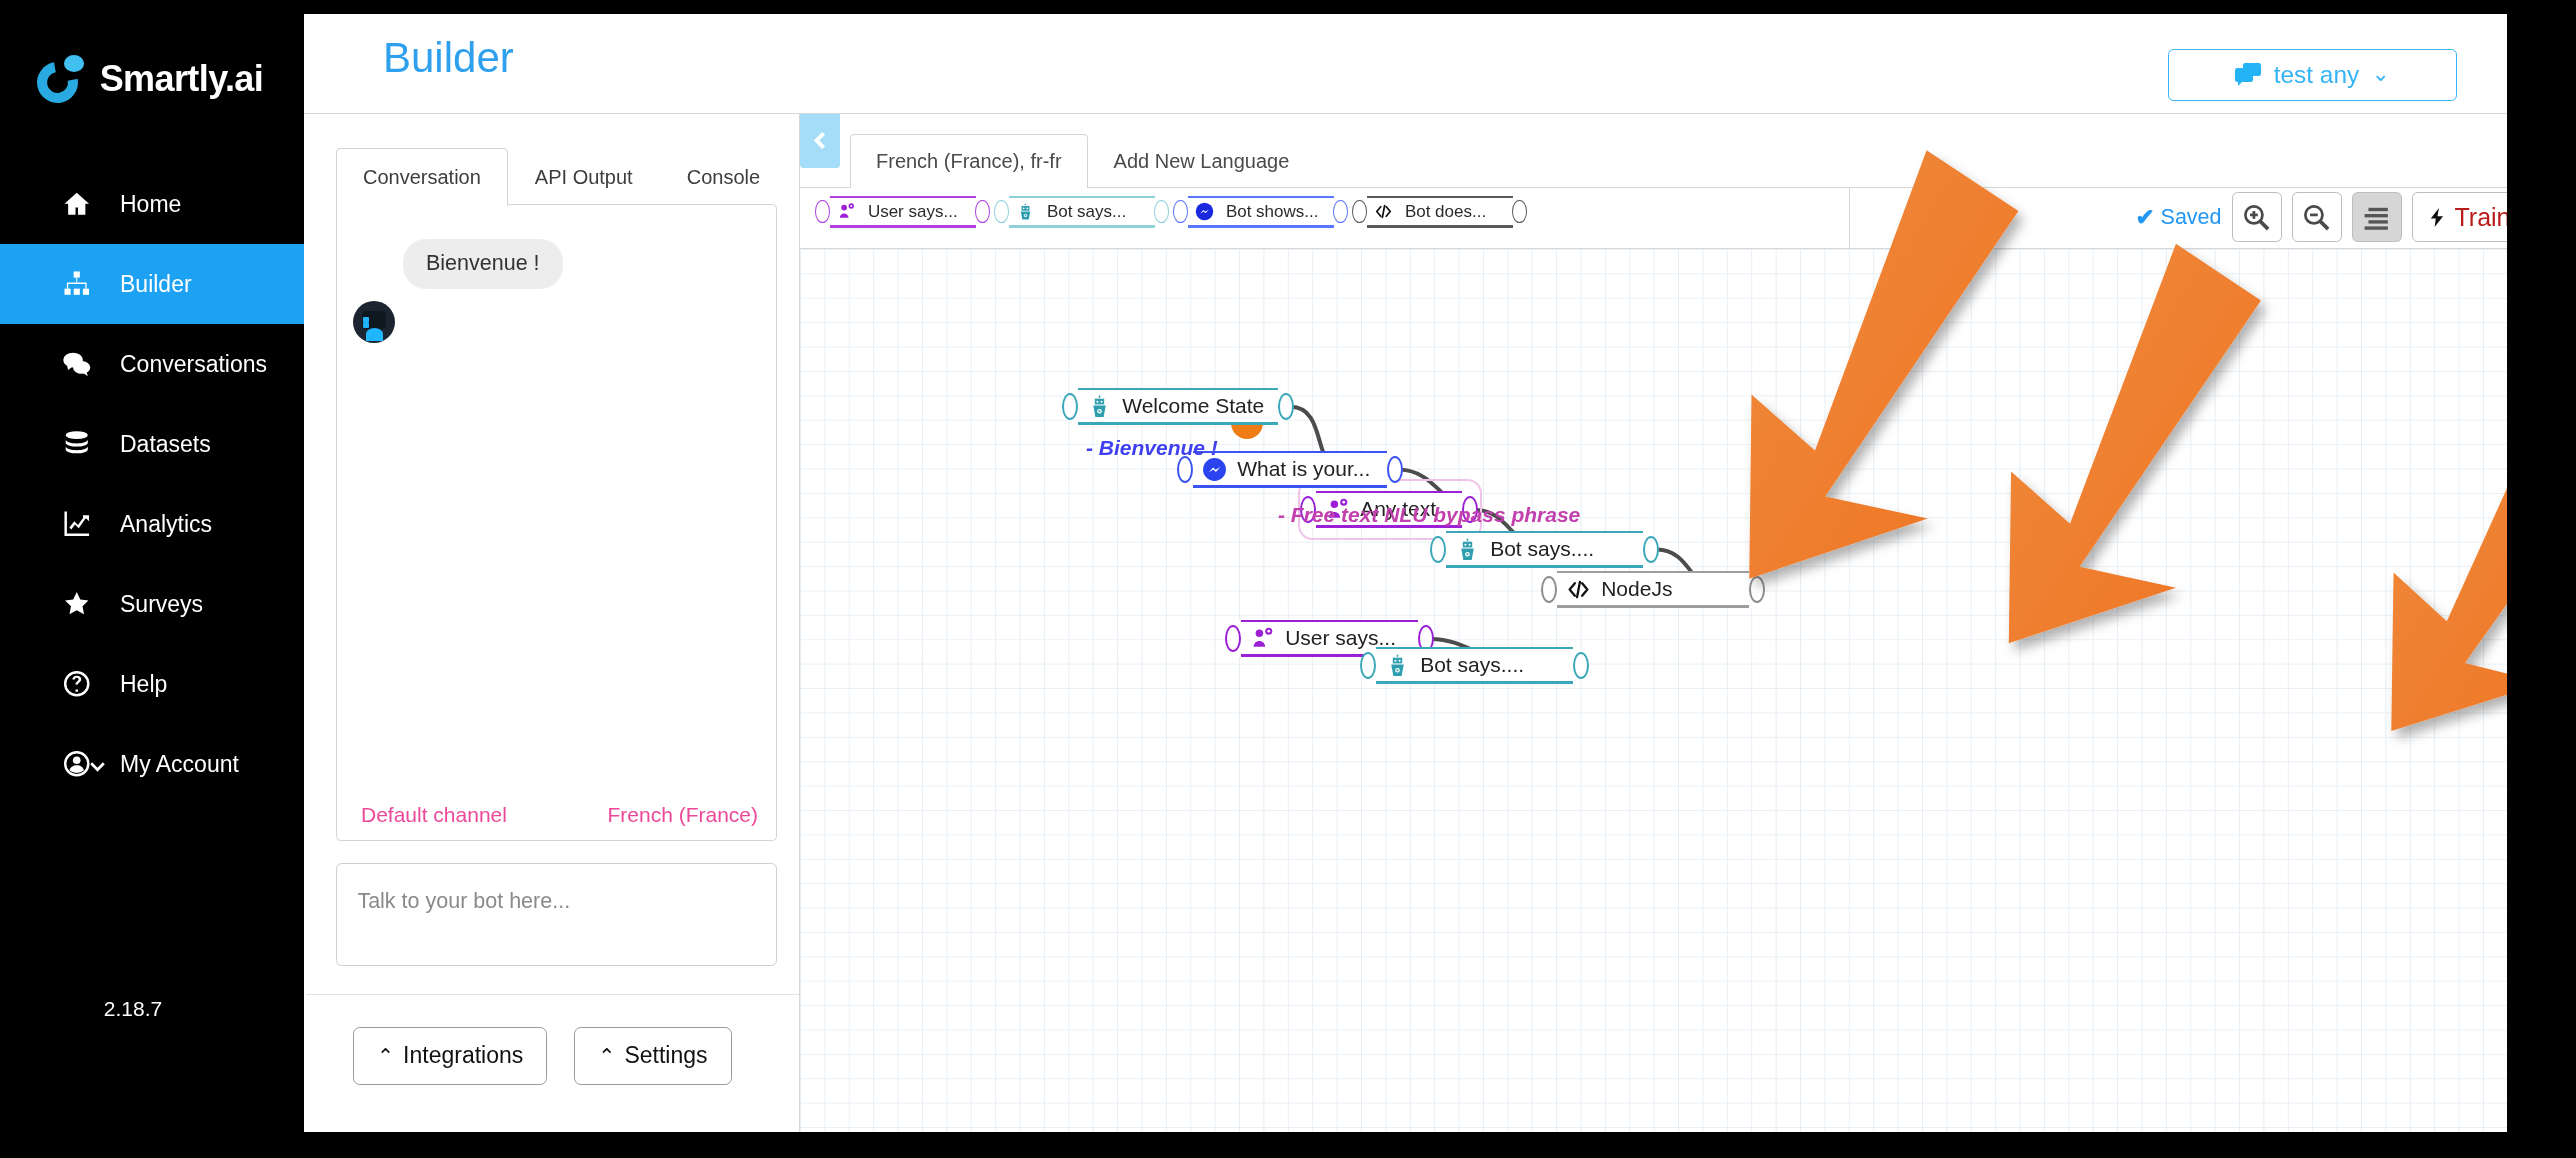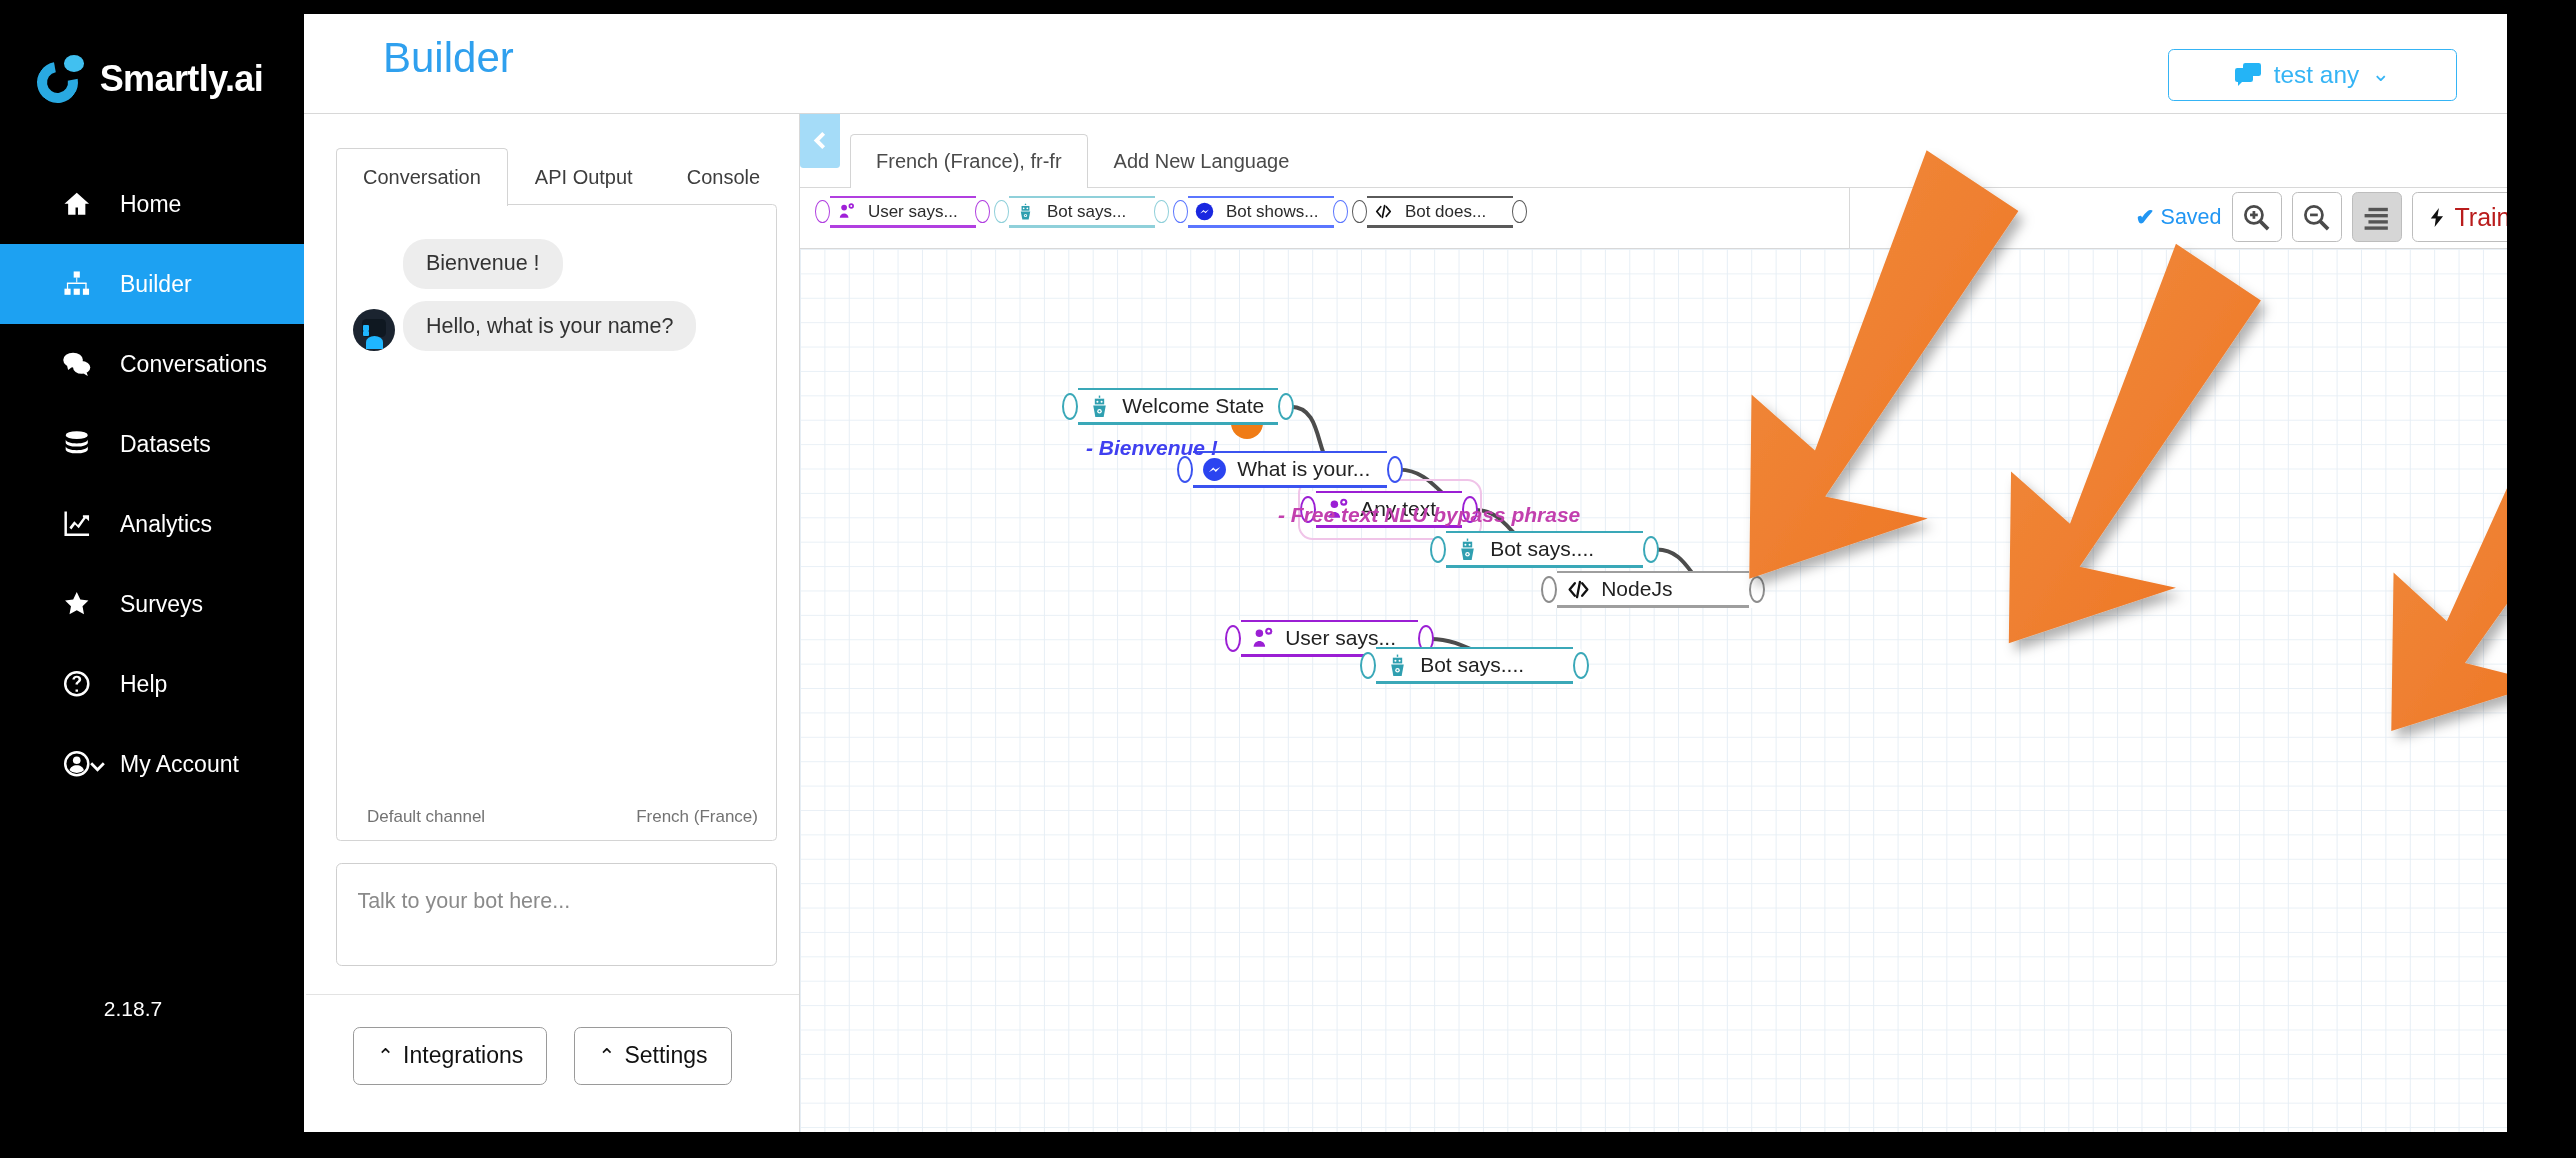--- a/index.html
+++ b/index.html
@@ -98,22 +98,22 @@
   .avatar .head { position:absolute; left:9px; top:10.2px; width:24px; height:18px; border-radius:4.5px; background:#0f1821; }
   .avatar .body { position:absolute; left:12.5px; bottom:2.3px; width:17px; height:12.5px; border-radius:50% 50% 0 0; background:#1fb6ff; }
   .avatar .ant { position:absolute; left:10.2px; top:5.7px; width:21.5px; height:6.8px;}
   .avatar .ant i { display:block; float:left; width:2.8px; height:8px; background:#1b2430; transform: rotate(-20deg); margin-right:14.7px;}
   .msg-spacer { width:42px; flex:0 0 42px; }
   .bubble {
     background:#ededed; border-radius: 23px; padding: 12.5px 23px;
     font-size: 21.5px; color:#333; max-width: 351px;
   }
   .conv-footer {
-    position:absolute; left:12px; right:0; bottom: 12.5px; padding: 0 18px;
-    display:flex; justify-content:space-between; font-size:17px; color:#737373;
+    position:absolute; left:6px; right:0; bottom: 12.5px; padding: 0 18px;
+    display:flex; justify-content:space-between; font-size:21px; color:#ec4899;
   }
   .bot-input {
     position:absolute; left: 24px; top: 749px; width: 441px; height: 103px;
     border:0.6px solid #cfcfcf; border-radius:5.7px; background:#fff; padding: 25px 20.4px;
     font-size:21.5px; color:#8a8a8a; cursor:text;
   }
   .hr-split { position:absolute; left:-5.7px; right:-487px; top: 880px; height:0.6px; background:#e3e3e3; }
   .conv-actions { position:absolute; left: 41px; top: 913px; display:flex; gap:27px; }
   .btn-outline {
     border:1.1px solid #9a9a9a; border-radius: 6.8px; background:#fff;
@@ -365,21 +365,20 @@
                     <i></i>
                     <i></i>
                   </i>
                 <i class="head"></i>
                 <i class="eyes">
                     <i></i>
                     <i></i>
                   </i>
                 <i class="body"></i>
               </span>
-              <span class="bubble">Hello, what is your name?</span>
             </div>
           </div>
           <div class="conv-footer">
             <span>Default channel</span>
             <span>French (France)</span>
           </div>
         </div>
 
         <div class="bot-input">Talk to your bot here...</div>
 

